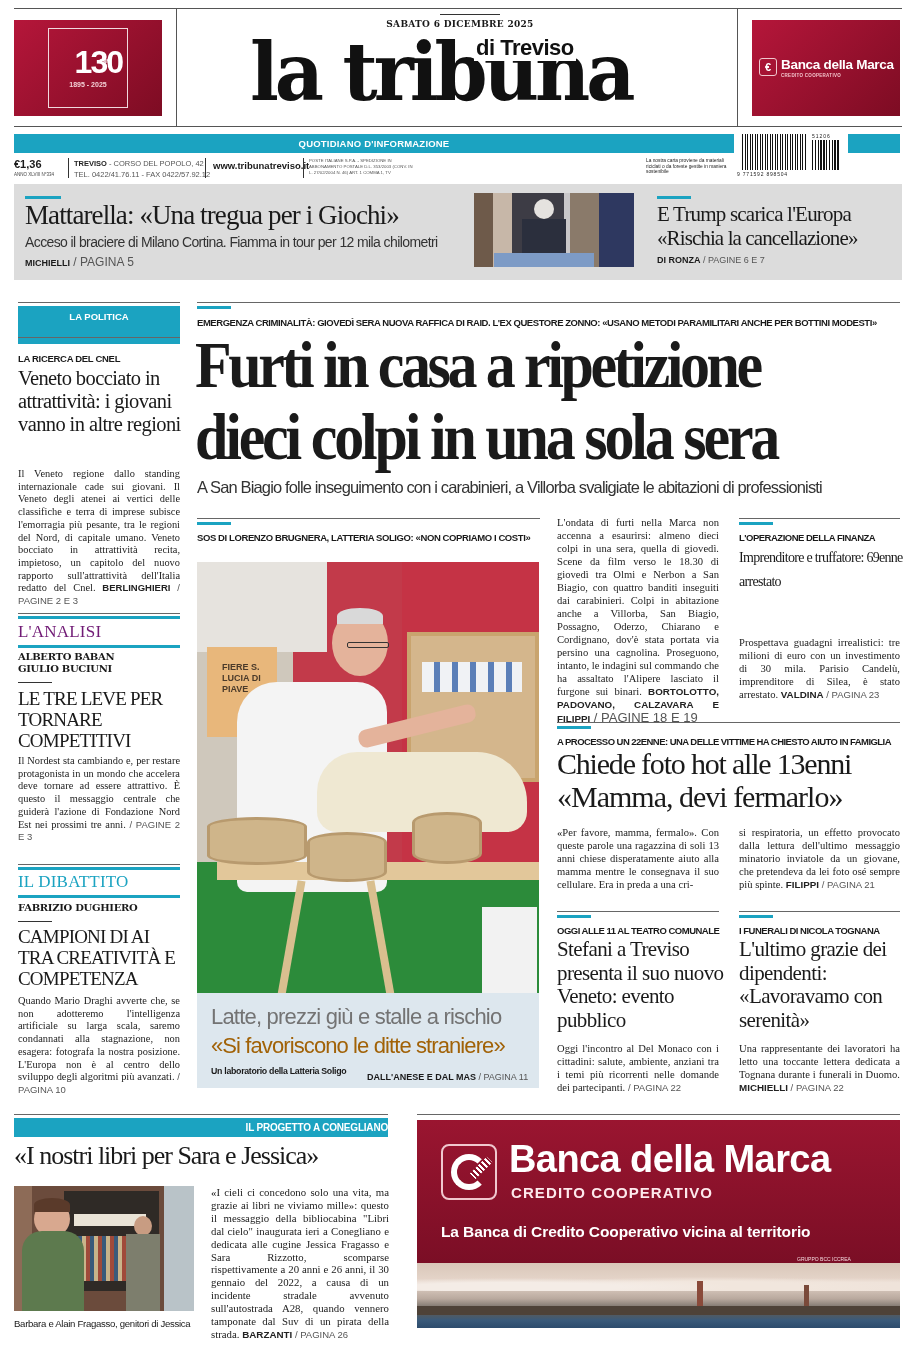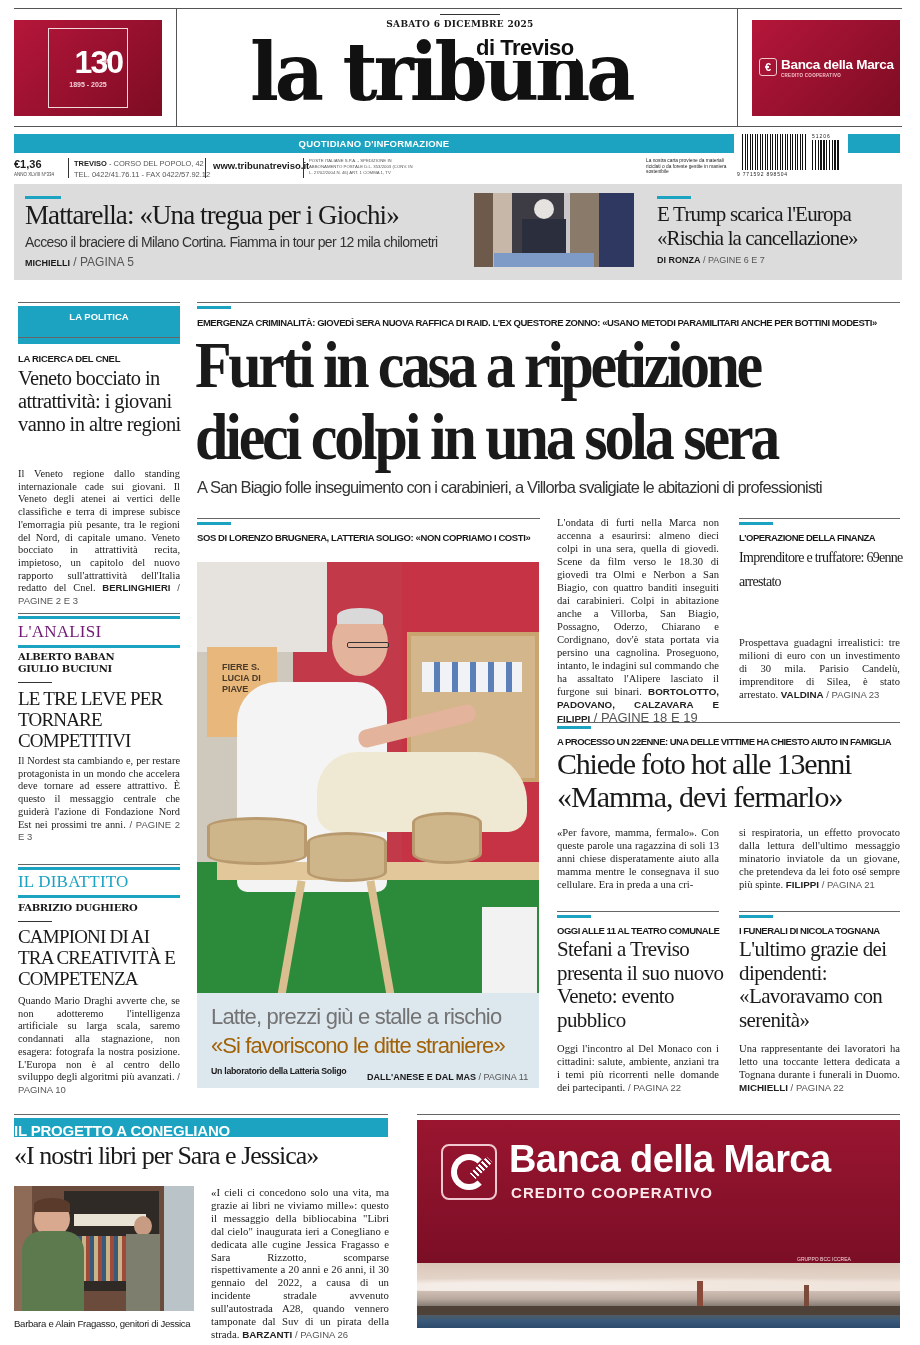--- a/index.html
+++ b/index.html
@@ -195,21 +195,21 @@
 <div class="tealmark" style="left:739px;top:915px;width:34px;height:3px"></div>
 <div class="kicker" style="left:739px;top:925px;font-size:9.5px;letter-spacing:-0.5px">I FUNERALI DI NICOLA TOGNANA</div>
 <div class="hl" style="left:739px;top:938px;width:165px;font-size:21px;line-height:23.5px;letter-spacing:-0.6px">L'ultimo grazie dei dipendenti: «Lavoravamo con serenità»</div>
 <div class="body" style="left:739px;top:1042px;width:161px;font-size:10.6px;line-height:13px">
   <span>Una rappresentante dei lavoratori ha letto una toccante lettera dedicata a Tognana durante i funerali in Duomo.</span>
   <span class="byline" style="font-size:9.8px">MICHIELLI</span><span class="page" style="font-size:9.5px"> / PAGINA 22</span>
 </div>
 
 <div class="rule" style="left:14px;top:1114px;width:374px;height:1px"></div>
 <div class="tealbar" style="left:14px;top:1118px;width:374px;height:19px">
-  <div style="position:absolute;width:100%;top:4px;text-align:left;color:#fff;font-size:15px;font-weight:bold;letter-spacing:-0.2px">IL PROGETTO A CONEGLIANO</div>
+  <div style="position:absolute;width:100%;top:4px;text-align:right;color:#fff;font-size:10px;font-weight:bold;letter-spacing:-0.2px">IL PROGETTO A CONEGLIANO</div>
 </div>
 <div class="hl" style="left:14px;top:1141px;font-size:26px;white-space:nowrap;letter-spacing:-1px">«I nostri libri per Sara e Jessica»</div>
 <div class="photo" style="left:14px;top:1186px;width:180px;height:125px;background:#6b4b3c">
   <div class="abs" style="left:0;top:0;width:18px;height:125px;background:#8d6b57"></div>
   <div class="abs" style="left:50px;top:5px;width:95px;height:100px;background:#2f2a26"></div>
   <div class="abs" style="left:60px;top:28px;width:72px;height:12px;background:#e9e3d6"></div>
   <div class="abs" style="left:60px;top:50px;width:72px;height:45px;background:repeating-linear-gradient(90deg,#a04a3a 0 4px,#3a5a7a 4px 8px,#c9b48a 8px 12px)"></div>
   <div class="abs" style="left:150px;top:0;width:30px;height:125px;background:#b9c3c8"></div>
   <div class="abs" style="left:20px;top:15px;width:36px;height:36px;border-radius:50%;background:#d8a88f"></div>
   <div class="abs" style="left:20px;top:12px;width:36px;height:14px;border-radius:50% 50% 0 0;background:#5a3a2a"></div>
@@ -224,20 +224,21 @@
 </div>
 
 <div class="rule" style="left:417px;top:1114px;width:483px;height:1px"></div>
 <div class="abs" style="left:417px;top:1120px;width:483px;height:208px;background:linear-gradient(180deg,#9a1530 0%,#7a0e25 70%);overflow:hidden">
   <div class="abs" style="left:24px;top:24px;width:56px;height:56px;border:2px solid #f0c8cf;border-radius:8px">
     <div class="abs" style="left:8px;top:8px;width:36px;height:36px;border:6px solid #fff;border-right-color:transparent;border-radius:50%"></div>
     <div class="abs" style="left:26px;top:18px;width:24px;height:8px;background:repeating-linear-gradient(90deg,#fff 0 2px,transparent 2px 4px);transform:rotate(-45deg)"></div>
   </div>
   <div class="abs" style="left:92px;top:18px;font-size:38px;font-weight:bold;color:#fff;letter-spacing:-0.6px;white-space:nowrap">Banca della Marca</div>
   <div class="abs" style="left:94px;top:64px;font-size:15px;font-weight:bold;color:#fde9ec;letter-spacing:1.1px;white-space:nowrap">CREDITO COOPERATIVO</div>
+  <div class="abs" style="left:24px;top:103px;font-size:15.5px;font-weight:bold;color:#fff;white-space:nowrap;letter-spacing:-0.1px">La Banca di Credito Cooperativo vicina al territorio</div>
   <div class="abs" style="left:380px;top:136px;font-size:5px;color:#f5d9de;white-space:nowrap">GRUPPO BCC ICCREA</div>
   <div class="abs" style="left:0;top:143px;width:483px;height:65px;background:linear-gradient(180deg,#d9c7b9 0%,#e6d6cb 30%,#b9a99e 55%,#5e5a55 75%,#3a5a7a 88%,#2d4c6d 100%)">
     <div class="abs" style="left:0;top:8px;width:483px;height:20px;background:radial-gradient(ellipse at 20% 80%,#f4ece6 0 20%,transparent 40%),radial-gradient(ellipse at 60% 80%,#f1e6dd 0 25%,transparent 45%),radial-gradient(ellipse at 90% 80%,#efe3da 0 20%,transparent 40%)"></div>
     <div class="abs" style="left:280px;top:18px;width:6px;height:32px;background:#8a4a3a"></div>
     <div class="abs" style="left:387px;top:22px;width:5px;height:28px;background:#7a4a3a"></div>
     <div class="abs" style="left:0;top:43px;width:483px;height:9px;background:#4e4238"></div>
   </div>
 </div>
 
 </body></html>

